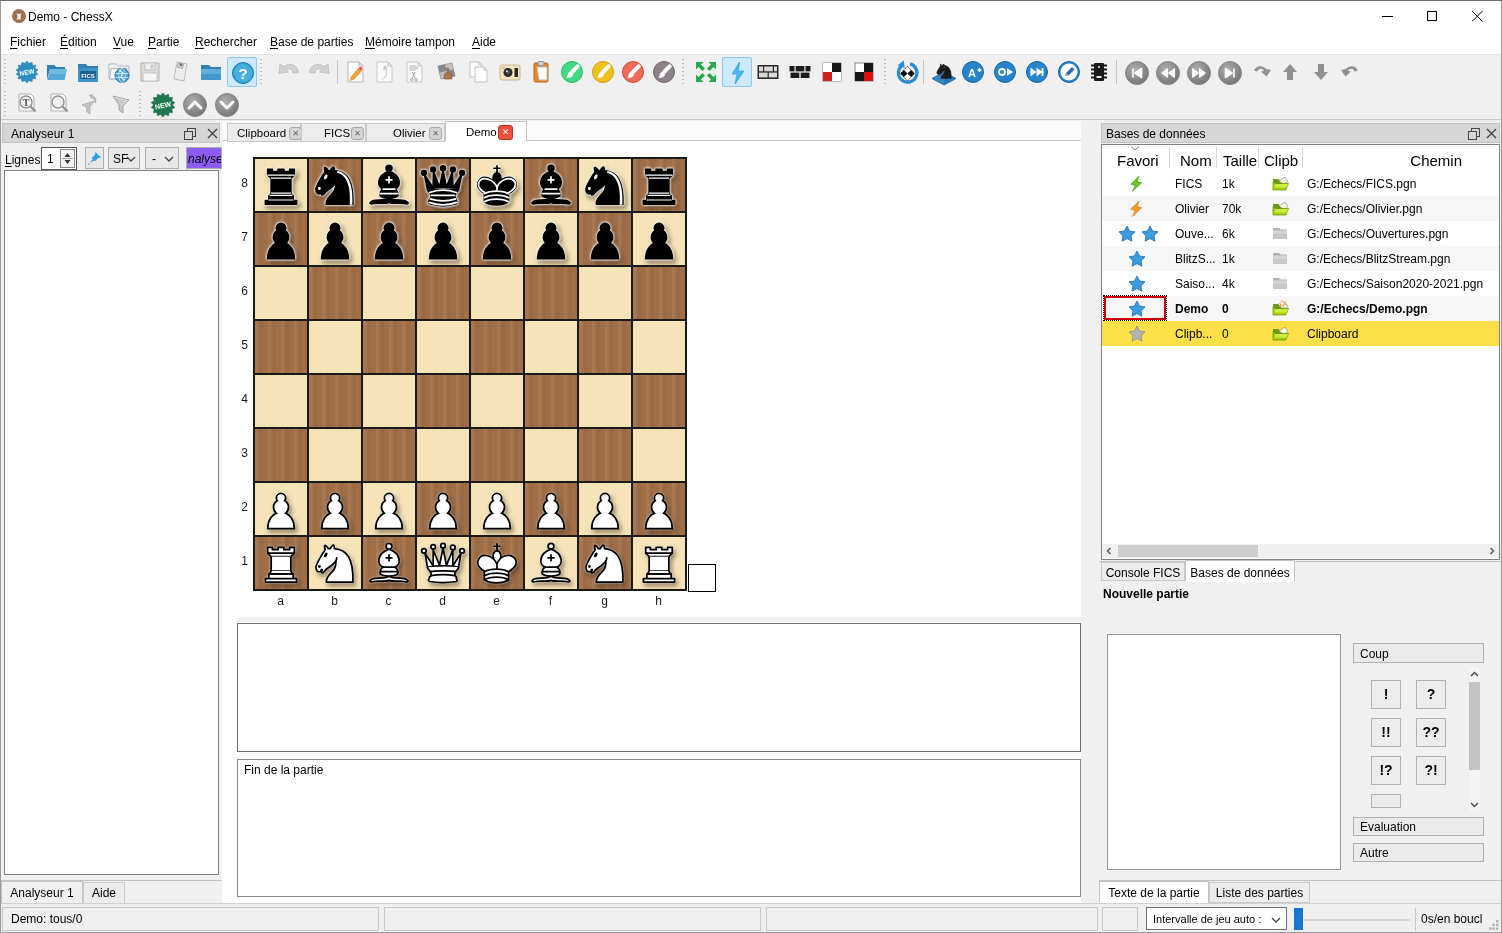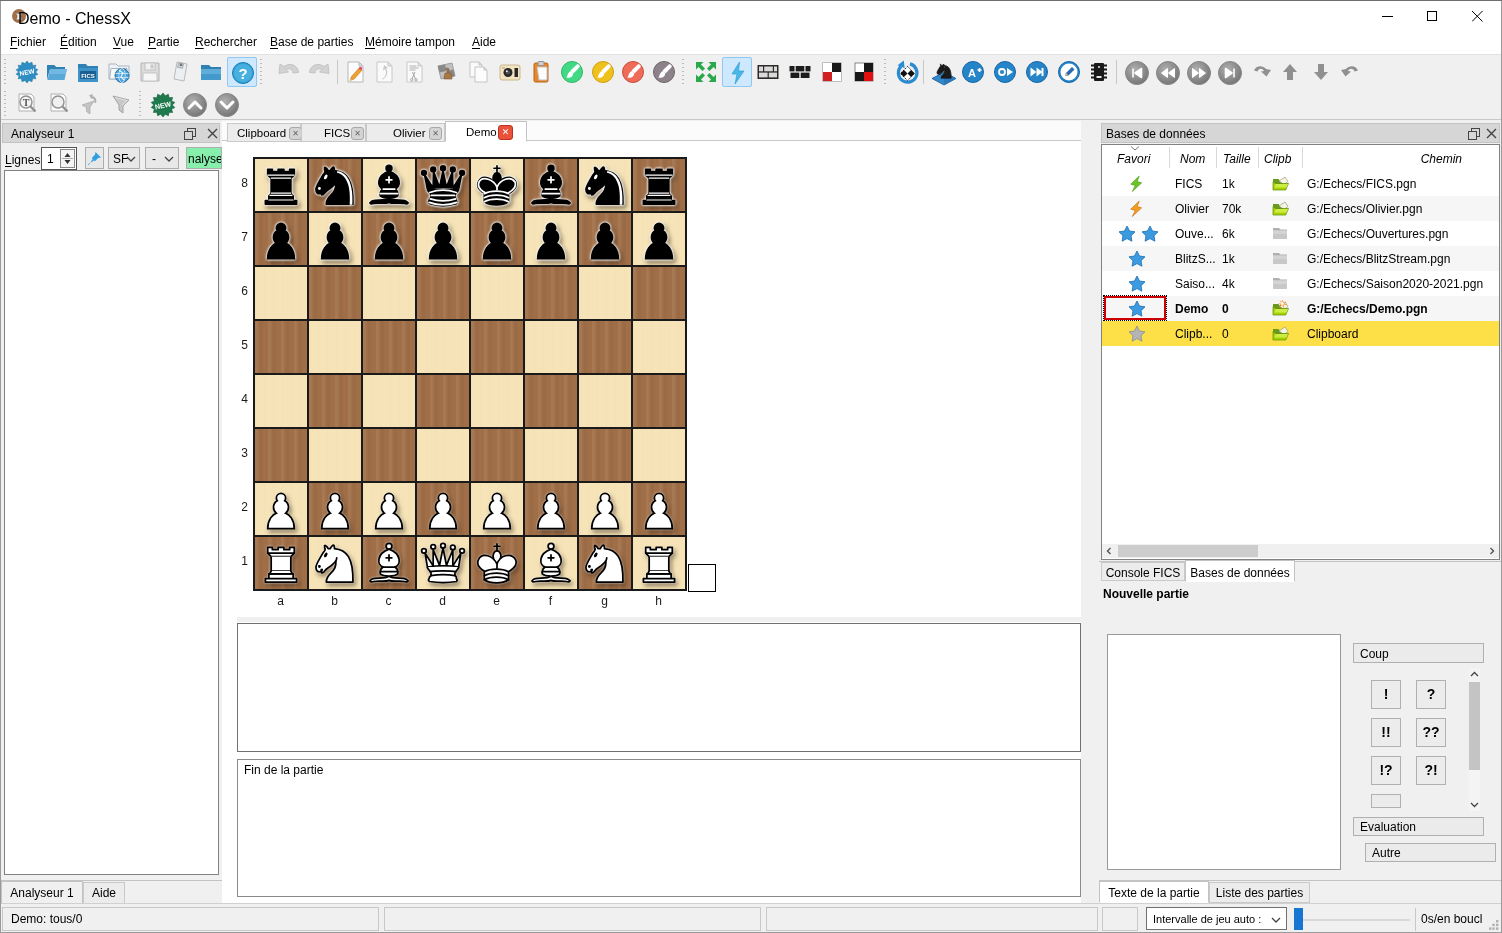--- a/index.html
+++ b/index.html
@@ -5,21 +5,21 @@
   * { margin:0; padding:0; box-sizing:border-box; }
   html,body { width:1502px; height:933px; overflow:hidden; }
   body { font-family:"Liberation Sans", sans-serif; font-size:12px; color:#000; background:#f0f0f0; position:relative; }
   .abs { position:absolute; }
 
   
   #topstrip { left:0; top:0; width:1502px; height:1px; background:#6e6e6e; }
 
   
   #titlebar { left:1px; top:1px; width:1500px; height:29px; background:#ffffff; }
-  #titlebar .title { position:absolute; left:17px; top:9px; font-size:16px; }
+  #titlebar .title { position:absolute; left:27px; top:9px; font-size:12px; }
   .winbtn { position:absolute; top:0; width:45px; height:26px; }
   .winbtn svg { position:absolute; left:17px; top:10px; }
 
   
   #menubar { left:1px; top:30px; width:1500px; height:24px; background:#ffffff; }
   #menubar span.mi { position:absolute; top:5px; font-size:12px; }
   u { text-decoration:underline; text-underline-offset:2px; }
 
   
   #tb1 { left:1px; top:54px; width:1500px; height:33px; background:#f0f0f0; border-top:1px solid #e3e3e3; }
@@ -517,21 +517,21 @@
       <svg width="10" height="6" viewBox="0 0 10 6" style="position:absolute;right:3px;top:8px">
           <path d="M1 1l4 4 4-4" fill="none" stroke="#444" stroke-width="1.3"></path>
         </svg>
     </div>
     <div class="abs" style="left:145px;top:2px;width:34px;height:22px;background:#e8e8e8;border:1px solid #adadad;">
       <span style="position:absolute;left:6px;top:4px">-</span>
       <svg width="10" height="6" viewBox="0 0 10 6" style="position:absolute;right:4px;top:8px">
           <path d="M1 1l4 4 4-4" fill="none" stroke="#444" stroke-width="1.3"></path>
         </svg>
     </div>
-    <div class="abs" style="left:186px;top:2px;width:36px;height:22px;background:#86efac;border:1px solid #adadad;overflow:hidden;">
+    <div class="abs" style="left:186px;top:2px;width:36px;height:22px;background:#8b5cf6;border:1px solid #adadad;overflow:hidden;font-style:italic;">
       <span style="position:absolute;left:1px;top:4px">nalyse</span>
     </div>
   </div>
   <div class="abs wbox" style="left:4px;top:49px;width:215px;height:705px;border-color:#828282"></div>
   <div class="abs" style="left:0;top:759px;width:222px;height:1px;background:#c3c3c3"></div>
   <div class="tab on" style="left:1px;top:760px;width:82px;height:22px;padding-top:4px;background:#f0f0f0;border-bottom:none;">Analyseur 1</div>
   <div class="tab off" style="left:83px;top:761px;width:42px;height:21px;padding-top:3px;border-bottom:none;">Aide</div>
 </div>
 
 <svg width="0" height="0" style="position:absolute">
@@ -878,21 +878,21 @@
     <span class="dtxt" style="left:4px">Bases de données</span>
     <svg class="abs" style="left:366px;top:4px" width="12" height="12" viewBox="0 0 12 12">
         <rect x="3.5" y="0.5" width="8" height="8" fill="none" stroke="#444"></rect>
         <rect x="0.5" y="3.5" width="8" height="8" fill="#d6d6d6" stroke="#444"></rect>
       </svg>
     <svg class="abs" style="left:384px;top:4px" width="11" height="11" viewBox="0 0 11 11">
         <path d="M1 1l9 9M10 1l-9 9" stroke="#444" stroke-width="1.4"></path>
       </svg>
   </div>
   <div class="abs" id="dbtable" style="left:2px;top:23px;width:399px;height:416px;background:#fff;border:1px solid #828282;">
-    <div class="abs" id="dbhead" style="left:0;top:0;width:397px;height:38px;background:#fff;border-bottom:1px solid #d8d8d8;font-size:12px;font-style:italic;">
+    <div class="abs" id="dbhead" style="left:0;top:0;width:397px;height:38px;background:#fff;border-bottom:1px solid #d8d8d8;font-size:15px;">
       <svg class="abs" style="left:28px;top:1px" width="10" height="5" viewBox="0 0 10 5">
           <path d="M1 .5L5 4l4-3.5" fill="none" stroke="#777"></path>
         </svg>
       <span class="abs" style="left:15px;top:7px">Favori</span>
       <span class="abs" style="left:78px;top:7px">Nom</span>
       <span class="abs" style="left:121px;top:7px">Taille</span>
       <span class="abs" style="left:162px;top:7px">Clipb</span>
       <span class="abs" style="right:37px;top:7px">Chemin</span>
       <div class="abs" style="left:67px;top:2px;width:1px;height:21px;background:#d8d8d8"></div>
       <div class="abs" style="left:114px;top:2px;width:1px;height:21px;background:#d8d8d8"></div>
@@ -1017,21 +1017,21 @@
         <path d="M1 6l3.5-3.5L8 6" fill="none" stroke="#444" stroke-width="1.3"></path>
       </svg>
     <div class="abs" style="left:0px;top:14px;width:11px;height:88px;background:#c4c4c4;"></div>
     <svg class="abs" style="left:1px;bottom:2px" width="9" height="9" viewBox="0 0 9 9">
         <path d="M1 3l3.5 3.5L8 3" fill="none" stroke="#444" stroke-width="1.3"></path>
       </svg>
   </div>
   <div class="abs btn" style="left:254px;top:696px;width:131px;height:19px;">
       <span style="position:absolute;left:6px;top:2px">Evaluation</span>
     </div>
-  <div class="abs btn" style="left:254px;top:722px;width:131px;height:19px;margin-left:12px;">
+  <div class="abs btn" style="left:254px;top:722px;width:131px;height:19px;">
       <span style="position:absolute;left:6px;top:2px">Autre</span>
     </div>
 
   <div class="abs" style="left:0;top:759px;width:403px;height:1px;background:#c3c3c3"></div>
   <div class="tab on" style="left:0px;top:760px;width:110px;height:22px;padding-top:4px;">Texte de la partie</div>
   <div class="tab off" style="left:110px;top:761px;width:101px;height:21px;padding-top:3px;">Liste des parties</div>
 </div>
 
 <div class="abs" id="statusbar">
   <div class="ssec" style="left:2px;width:377px;">

